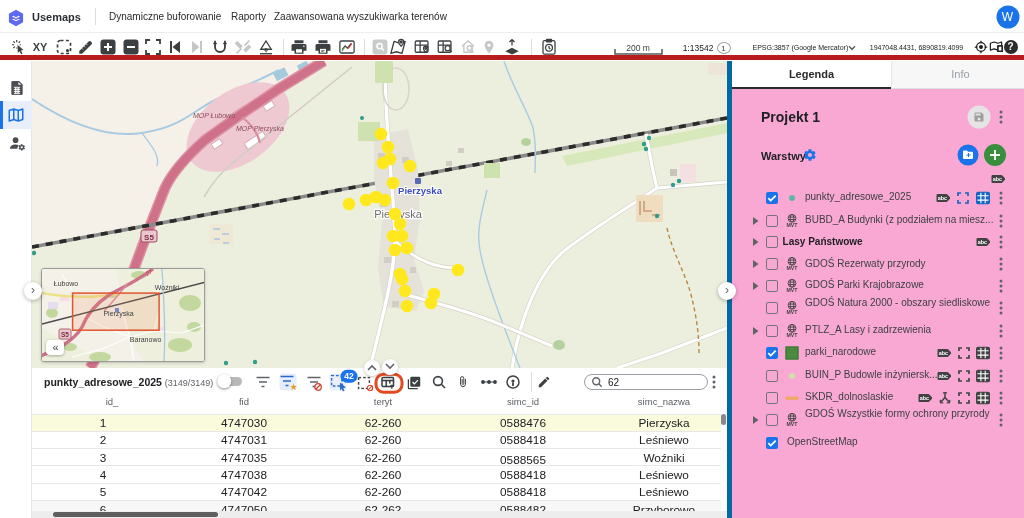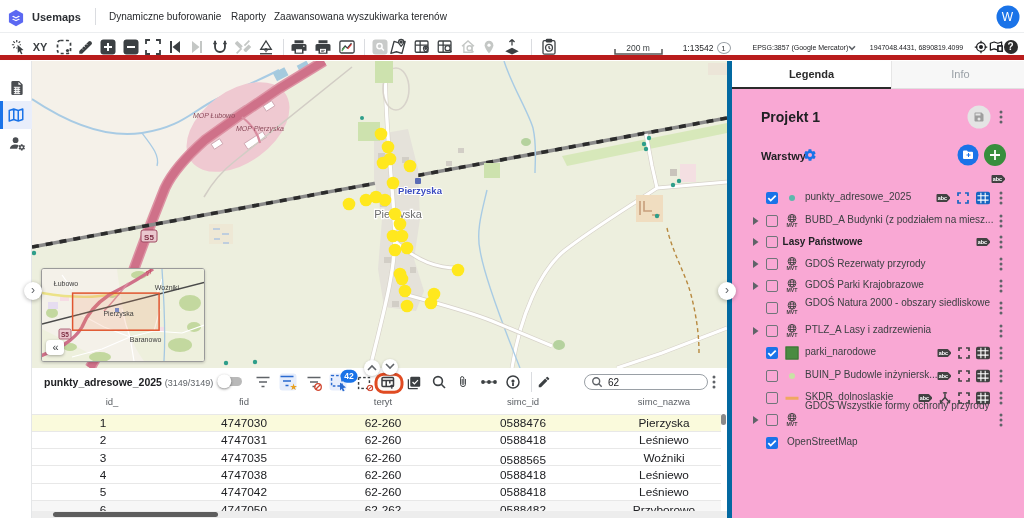--- a/index.html
+++ b/index.html
@@ -565,21 +565,21 @@
         <use href="#sym-dots"></use>
       </svg>
 
     <svg class="ic" style="left:23.5px;top:359px" width="6" height="8" viewBox="0 0 6 8" fill="#5f6368">
         <use href="#sym-arr"></use>
       </svg>
     <div class="ic" style="left:40px;top:359px;width:12px;height:12px;border:1.6px solid #70757a;border-radius:2px"></div>
     <svg class="ic" style="left:59.6px;top:359px" width="14" height="14" viewBox="0 0 13 14" stroke="#424242" fill="#424242">
         <use href="#sym-mvt"></use>
       </svg>
-    <div class="abs" style="left:73px;top:339px">GDOŚ Wszystkie formy ochrony przyrody</div>
+    <div class="abs" style="left:73px;top:347px">GDOŚ Wszystkie formy ochrony przyrody</div>
     <svg class="ic" style="left:269px;top:359px" width="4" height="14" viewBox="0 0 4 14" fill="#5f6368">
         <use href="#sym-dots"></use>
       </svg>
 
     <div class="ic" style="left:40px;top:382px;width:12px;height:12px;background:#1a73e8;border-radius:2px"></div>
     <svg class="ic" style="left:40px;top:382px" width="11" height="11" viewBox="0 0 11 11" fill="none" stroke="#fff" stroke-width="1.8">
         <path d="M1.8 5.7 L4.2 8.1 L9.2 3.1"></path>
       </svg>
     <div class="abs" style="left:55px;top:375.4px">OpenStreetMap</div>
   </div>

